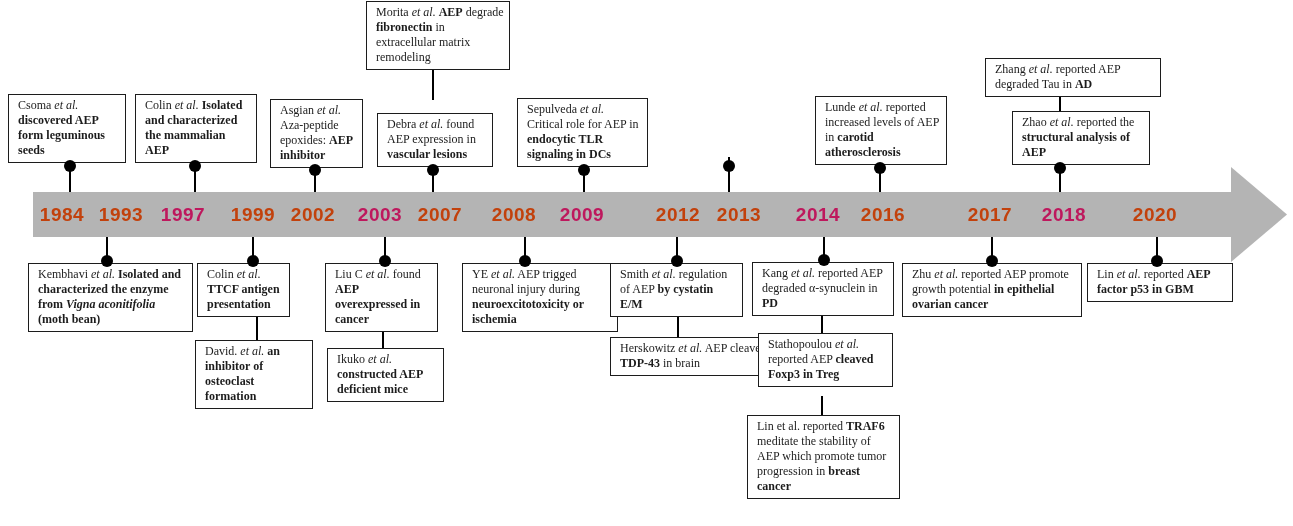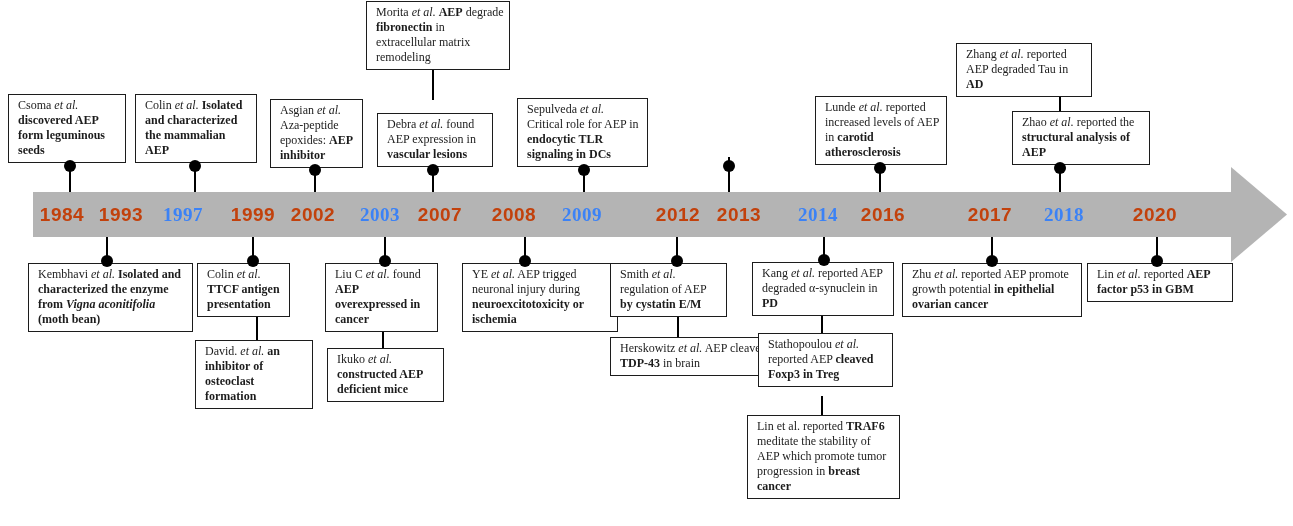--- a/index.html
+++ b/index.html
@@ -19,21 +19,21 @@
     background:#b4b4b4;
     clip-path:polygon(0 0,100% 50%,0 100%);
   }
   .year{
     position:absolute;top:203px;
     transform:translateX(-50%);
     font-family:"Liberation Sans", sans-serif;
     font-weight:bold;font-size:19px;line-height:24px;
     color:#c2410c;letter-spacing:.5px;white-space:nowrap;
   }
-  .year[data-tone="dark"]{color:#3b82f6;font-family:Liberation Serif, serif;}
+  .year[data-tone="dark"]{color:#be185d;}
   .box{
     position:absolute;box-sizing:border-box;
     background:#ffffff;border:1.6px solid #1c1c1c;
     padding:3px 5px 4px 9px;
     font-size:12px;line-height:15px;color:#1c1c1c;
   }
   .seg-b{font-weight:bold;}
   .seg-i{font-style:italic;}
   .stem{position:absolute;width:2px;background:#000;}
   .dot{position:absolute;width:12px;height:12px;border-radius:50%;background:#000;}
@@ -88,30 +88,30 @@
   <div class="stem" style="left:991px;top:237px;height:31px"></div>
   <div class="stem" style="left:1156px;top:237px;height:31px"></div>
 
   <div class="box" style="left:8px;bottom:363px;width:118px"><span>Csoma </span><span class="seg-i">et al.</span><span> </span><span class="seg-b">discovered AEP form leguminous seeds</span></div>
   <div class="box" style="left:135px;bottom:363px;width:122px"><span>Colin </span><span class="seg-i">et al.</span><span> </span><span class="seg-b">Isolated and characterized the mammalian AEP</span></div>
   <div class="box" style="left:366px;bottom:456px;width:144px"><span>Morita </span><span class="seg-i">et al.</span><span> </span><span class="seg-b">AEP</span><span> degrade </span><span class="seg-b">fibronectin</span><span> in extracellular matrix remodeling</span></div>
   <div class="box" style="left:270px;bottom:358px;width:93px"><span>Asgian </span><span class="seg-i">et al.</span><span> Aza-peptide epoxides: </span><span class="seg-b">AEP inhibitor</span></div>
   <div class="box" style="left:377px;bottom:359px;width:116px"><span>Debra </span><span class="seg-i">et al.</span><span> found AEP expression in </span><span class="seg-b">vascular lesions</span></div>
   <div class="box" style="left:517px;bottom:359px;width:131px"><span>Sepulveda </span><span class="seg-i">et al.</span><span> Critical role for AEP in </span><span class="seg-b">endocytic TLR signaling in DCs</span></div>
   <div class="box" style="left:815px;bottom:361px;width:132px"><span>Lunde </span><span class="seg-i">et al.</span><span> reported increased levels of AEP in </span><span class="seg-b">carotid atherosclerosis</span></div>
-  <div class="box" style="left:956px;bottom:429px;width:136px"><span>Zhang </span><span class="seg-i">et al.</span><span> reported AEP degraded Tau in </span><span class="seg-b">AD</span></div>
+  <div class="box" style="left:985px;bottom:429px;width:176px"><span>Zhang </span><span class="seg-i">et al.</span><span> reported AEP degraded Tau in </span><span class="seg-b">AD</span></div>
   <div class="box" style="left:1012px;bottom:361px;width:138px"><span>Zhao </span><span class="seg-i">et al.</span><span> reported the </span><span class="seg-b">structural analysis of AEP</span></div>
 
   <div class="box" style="left:28px;top:263px;width:165px"><span>Kembhavi </span><span class="seg-i">et al.</span><span> </span><span class="seg-b">Isolated and characterized the enzyme from </span><span class="seg-b seg-i">Vigna aconitifolia</span><span class="seg-b"> (moth bean)</span></div>
   <div class="box" style="left:197px;top:263px;width:93px"><span>Colin </span><span class="seg-i">et al.</span><span> </span><span class="seg-b">TTCF antigen presentation</span></div>
   <div class="box" style="left:195px;top:340px;width:118px"><span>David. </span><span class="seg-i">et al.</span><span> </span><span class="seg-b">an inhibitor of osteoclast formation</span></div>
   <div class="box" style="left:325px;top:263px;width:113px"><span>Liu C </span><span class="seg-i">et al.</span><span> found </span><span class="seg-b">AEP overexpressed in cancer</span></div>
   <div class="box" style="left:327px;top:348px;width:117px"><span>Ikuko </span><span class="seg-i">et al.</span><span> </span><span class="seg-b">constructed AEP deficient mice</span></div>
   <div class="box" style="left:462px;top:263px;width:156px"><span>YE </span><span class="seg-i">et al.</span><span> AEP trigged neuronal injury during </span><span class="seg-b">neuroexcitotoxicity or ischemia</span></div>
-  <div class="box" style="left:610px;top:263px;width:117px"><span>Smith </span><span class="seg-i">et al.</span><span> regulation of AEP </span><span class="seg-b">by cystatin E/M</span></div>
+  <div class="box" style="left:610px;top:263px;width:133px"><span>Smith </span><span class="seg-i">et al.</span><span> regulation of AEP </span><span class="seg-b">by cystatin E/M</span></div>
   <div class="box" style="left:610px;top:337px;width:163px"><span>Herskowitz </span><span class="seg-i">et al.</span><span> AEP cleaves </span><span class="seg-b">TDP-43</span><span> in brain</span></div>
   <div class="box" style="left:752px;top:262px;width:142px"><span>Kang </span><span class="seg-i">et al.</span><span> reported AEP degraded α-synuclein in </span><span class="seg-b">PD</span></div>
   <div class="box" style="left:758px;top:333px;width:135px"><span>Stathopoulou </span><span class="seg-i">et al.</span><span> reported AEP </span><span class="seg-b">cleaved Foxp3 in Treg</span></div>
   <div class="box" style="left:747px;top:415px;width:153px"><span>Lin et al. reported </span><span class="seg-b">TRAF6</span><span> meditate the stability of AEP which promote tumor progression in </span><span class="seg-b">breast cancer</span></div>
   <div class="box" style="left:902px;top:263px;width:180px"><span>Zhu </span><span class="seg-i">et al.</span><span> reported AEP promote growth potential </span><span class="seg-b">in epithelial ovarian cancer</span></div>
   <div class="box" style="left:1087px;top:263px;width:146px"><span>Lin </span><span class="seg-i">et al.</span><span> reported </span><span class="seg-b">AEP factor p53 in GBM</span></div>
 
   <div class="dot" style="left:64px;top:160px"></div>
   <div class="dot" style="left:189px;top:160px"></div>
   <div class="dot" style="left:309px;top:164px"></div>

